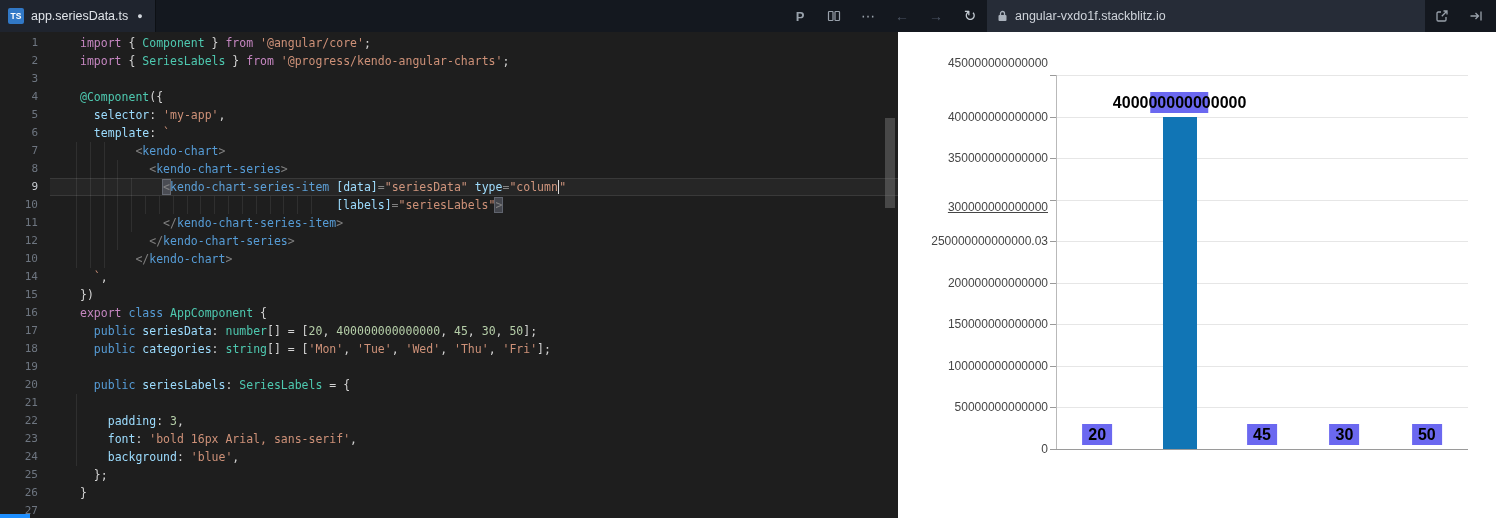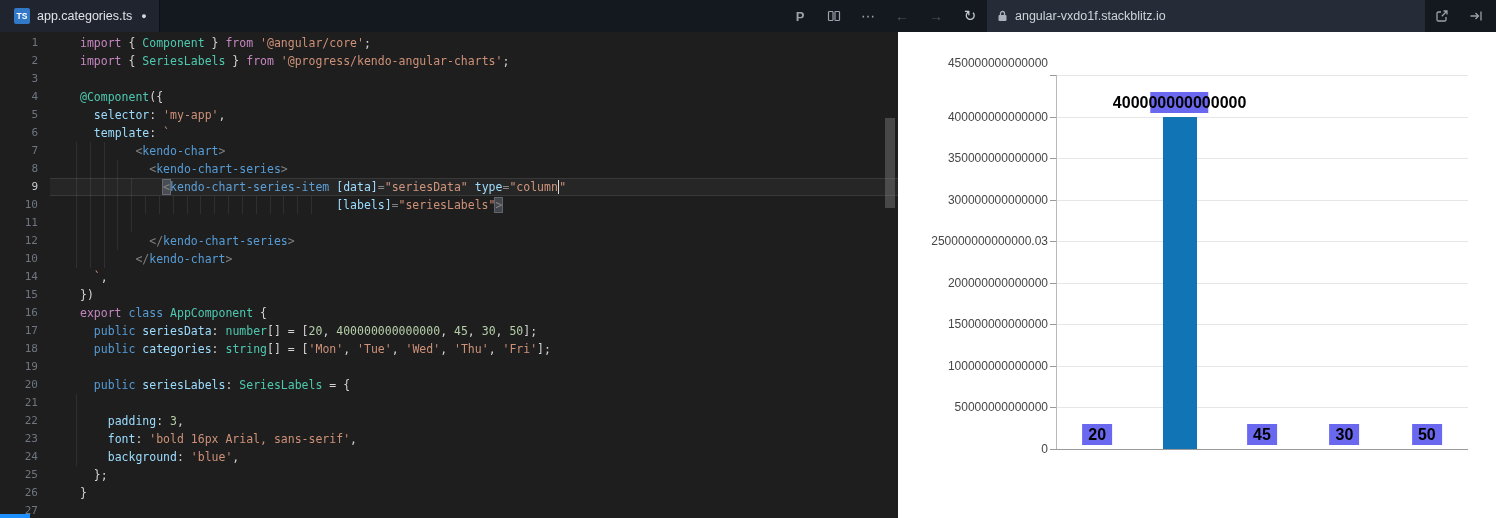--- a/index.html
+++ b/index.html
@@ -3,21 +3,21 @@
 <meta charset="utf-8">
 <style>
   html,body{margin:0;padding:0;}
   body{
     width:1496px;height:518px;overflow:hidden;background:#1e1e1e;
     font-family:"Liberation Sans",sans-serif;position:relative;
   }
   
   .topbar{height:32px;background:#14181f;display:flex;align-items:center;position:relative;}
   .tab{height:32px;background:#1f242e;display:flex;align-items:center;gap:7px;
-       padding:0 12px 0 14px;border-right:1px solid #0d1014;cursor:pointer;}
+       padding:0 12px 0 8px;border-right:1px solid #0d1014;cursor:pointer;}
   .tsicon{width:16px;height:16px;background:#3178c6;color:#fff;font-size:8.5px;font-weight:bold;
           display:flex;align-items:center;justify-content:center;border-radius:2px;}
   .tablabel{color:#e0e4e9;font-size:12.5px;}
   .dot{color:#d2d7dd;font-size:9px;margin-left:2px;}
   .tbspacer{flex:1;}
   .tbicon{color:#99a1ab;font-size:14px;min-width:20px;margin:0 7px;text-align:center;cursor:pointer;
           display:inline-flex;align-items:center;justify-content:center;height:22px;}
   .tbicon.dim{color:#4c5563;}
   .tbicon.prettier{font-weight:bold;font-size:13px;}
   .tbicon.refresh{color:#c3cad2;font-size:15px;}
@@ -62,21 +62,21 @@
   .blab.fit{padding:0 6px;}
   
   .status-accent{position:absolute;left:0;bottom:0;width:30px;height:4px;background:#1e8fff;z-index:5;}
 </style>
 </head>
 <body>
 
 <div class="topbar">
   <div class="tab">
     <span class="tsicon">TS</span>
-    <span class="tablabel">app.categories.ts</span>
+    <span class="tablabel">app.seriesData.ts</span>
     <span class="dot">●</span>
   </div>
   <div class="tbspacer"></div>
   <span class="tbicon prettier">P</span>
   <span class="tbicon">
     <svg width="14" height="14" viewBox="0 0 14 14" fill="none" stroke="#99a1ab" stroke-width="1.2">
         <rect x="1.5" y="2.5" width="4.5" height="9" rx="0.8"></rect>
         <rect x="8" y="2.5" width="4.5" height="9" rx="0.8"></rect>
       </svg>
   </span>
@@ -180,20 +180,21 @@
           <span class="ig" style="left: 311.12px;"></span>
           <span class="code"><span class="d">                                     </span><span class="pr">[labels]</span><span class="pu">=</span><span class="st">"seriesLabels"</span><span class="pu bm">&gt;</span></span>
         </div>
         <div class="line">
           <span class="ln">11</span>
           <span class="ig" style="left: 75.84px;"></span>
           <span class="ig" style="left: 89.68px;"></span>
           <span class="ig" style="left: 103.52px;"></span>
           <span class="ig" style="left: 117.36px;"></span>
           <span class="ig" style="left: 131.2px;"></span>
+          <span class="code"><span class="d">            </span><span class="pu">&lt;/</span><span class="tg">kendo-chart-series-item</span><span class="pu">&gt;</span></span>
         </div>
         <div class="line">
           <span class="ln">12</span>
           <span class="ig" style="left: 75.84px;"></span>
           <span class="ig" style="left: 89.68px;"></span>
           <span class="ig" style="left: 103.52px;"></span>
           <span class="ig" style="left: 117.36px;"></span>
           <span class="code"><span class="d">          </span><span class="pu">&lt;/</span><span class="tg">kendo-chart-series</span><span class="pu">&gt;</span></span>
         </div>
         <div class="line">
@@ -271,21 +272,21 @@
         <div class="tickmark" style="left: 152px; top: 43px;"></div>
         <div class="ylab" style="top: 24px;">450000000000000</div>
         <div class="gridline" style="left: 158px; width: 412px; top: 85px;"></div>
         <div class="tickmark" style="left: 152px; top: 85px;"></div>
         <div class="ylab" style="top: 78px;">400000000000000</div>
         <div class="gridline" style="left: 158px; width: 412px; top: 126px;"></div>
         <div class="tickmark" style="left: 152px; top: 126px;"></div>
         <div class="ylab" style="top: 119px;">350000000000000</div>
         <div class="gridline" style="left: 158px; width: 412px; top: 168px;"></div>
         <div class="tickmark" style="left: 152px; top: 168px;"></div>
-        <div class="ylab" style="top: 161px;">300000000000000</div>
+        <div class="ylab" style="top: 168px; text-decoration: underline;">300000000000000</div>
         <div class="gridline" style="left: 158px; width: 412px; top: 209px;"></div>
         <div class="tickmark" style="left: 152px; top: 209px;"></div>
         <div class="ylab" style="top: 202px;">250000000000000.03</div>
         <div class="gridline" style="left: 158px; width: 412px; top: 251px;"></div>
         <div class="tickmark" style="left: 152px; top: 251px;"></div>
         <div class="ylab" style="top: 244px;">200000000000000</div>
         <div class="gridline" style="left: 158px; width: 412px; top: 292px;"></div>
         <div class="tickmark" style="left: 152px; top: 292px;"></div>
         <div class="ylab" style="top: 285px;">150000000000000</div>
         <div class="gridline" style="left: 158px; width: 412px; top: 334px;"></div>

